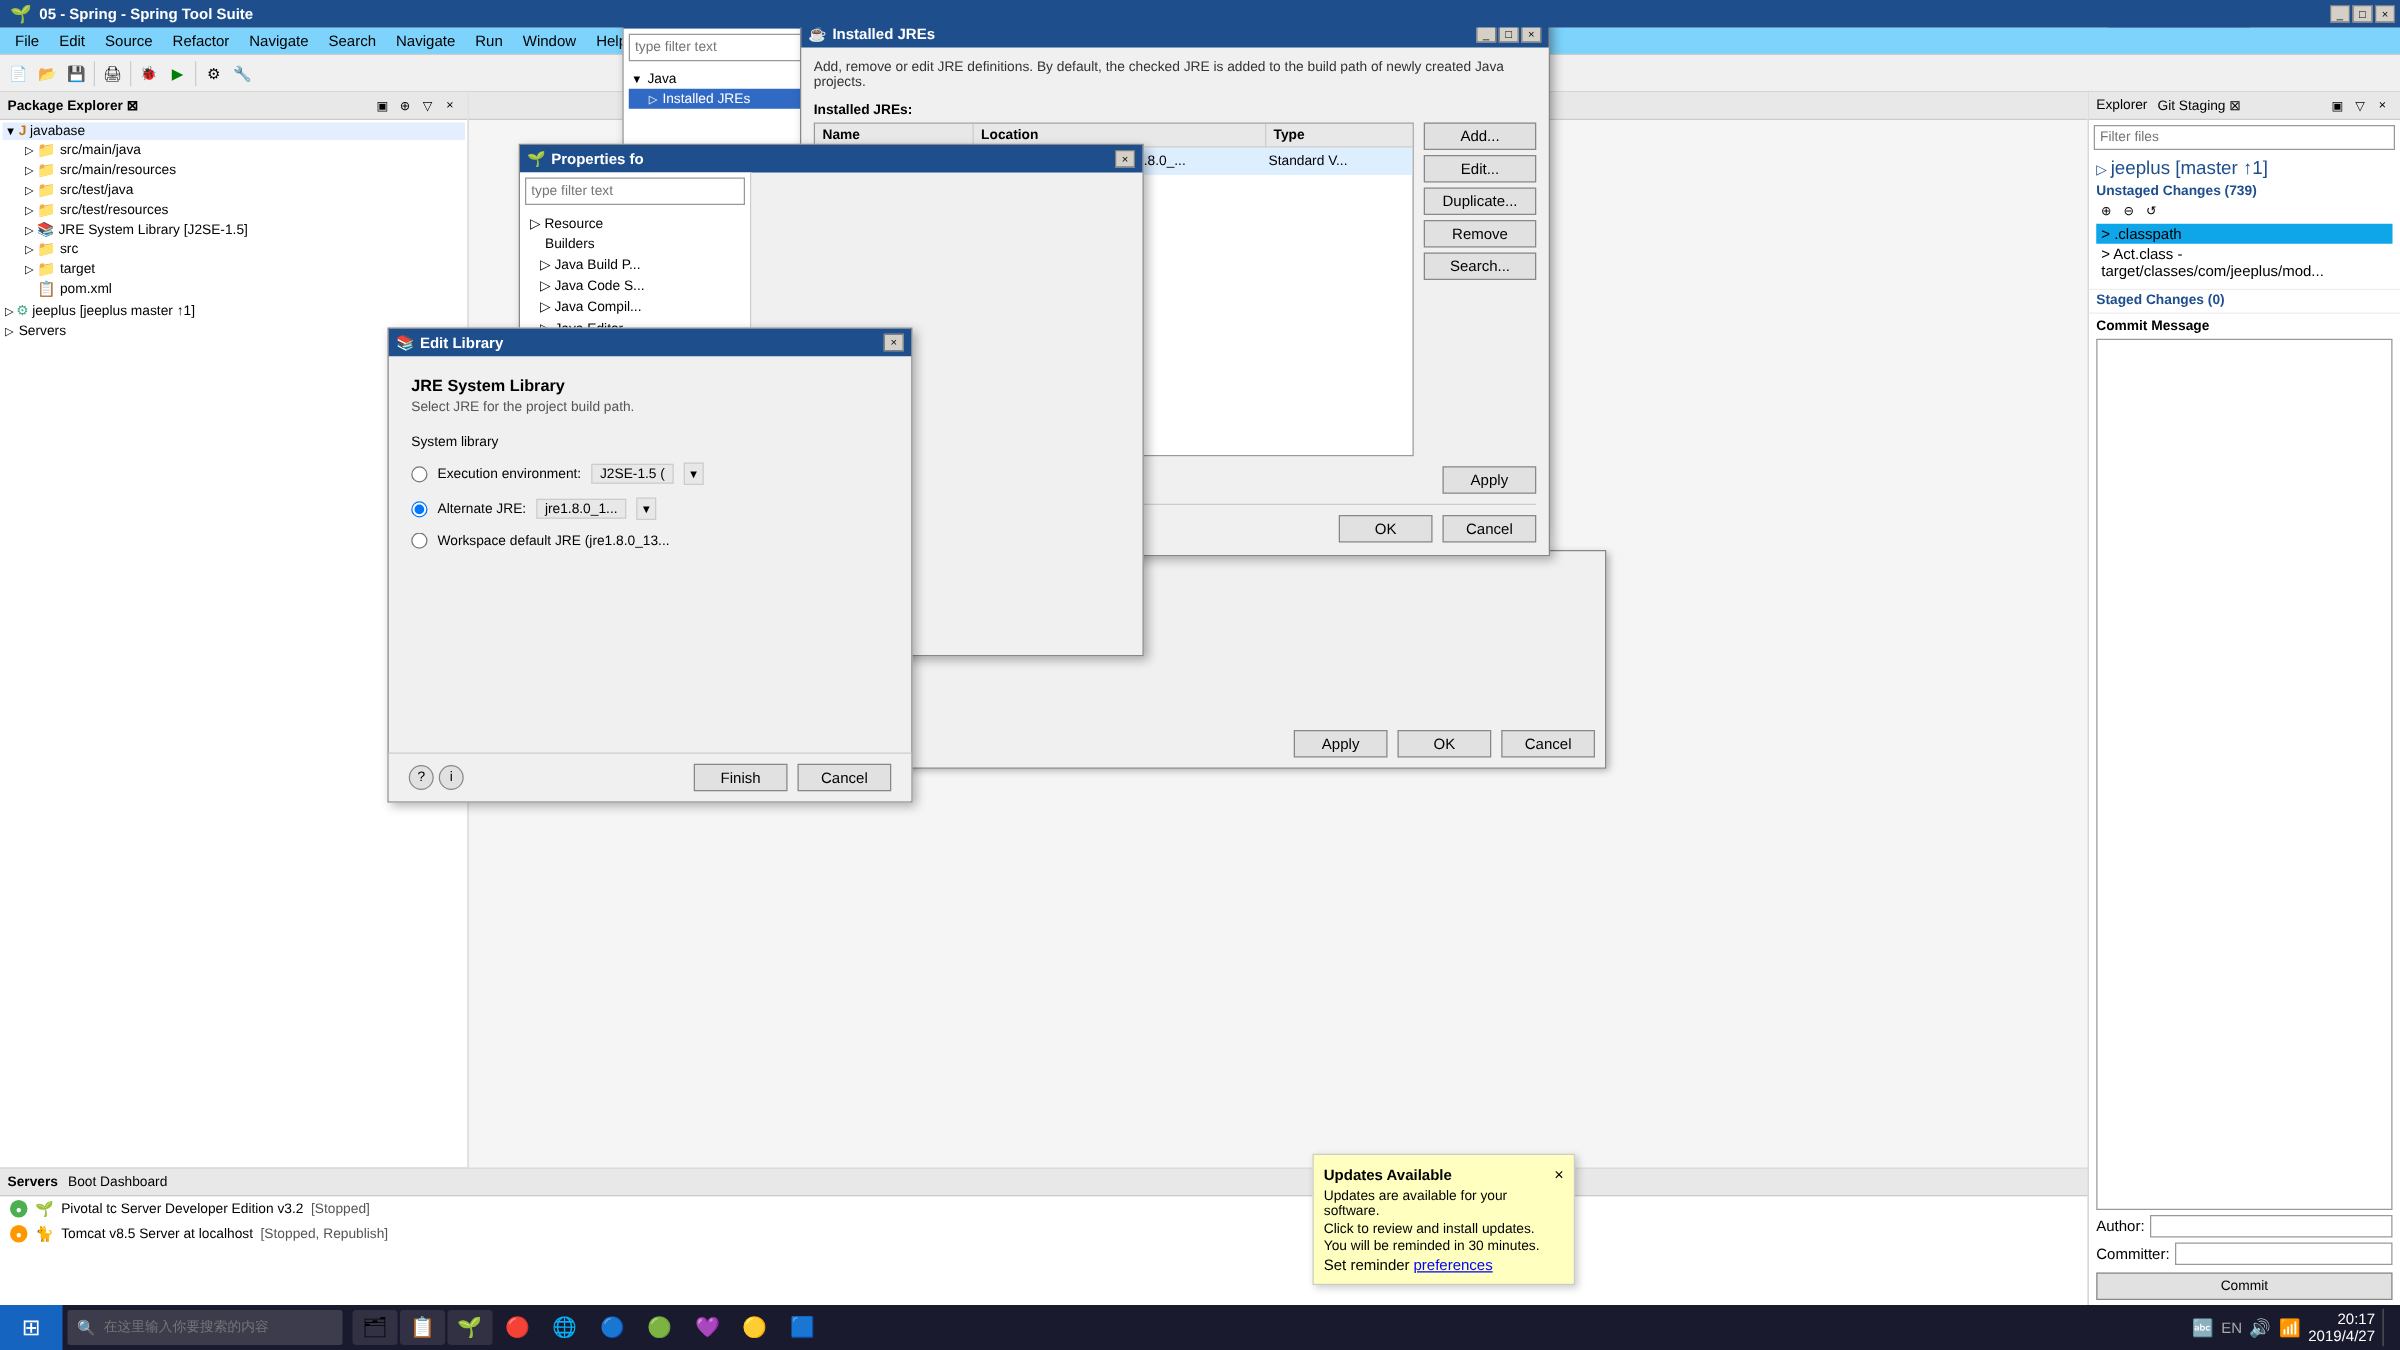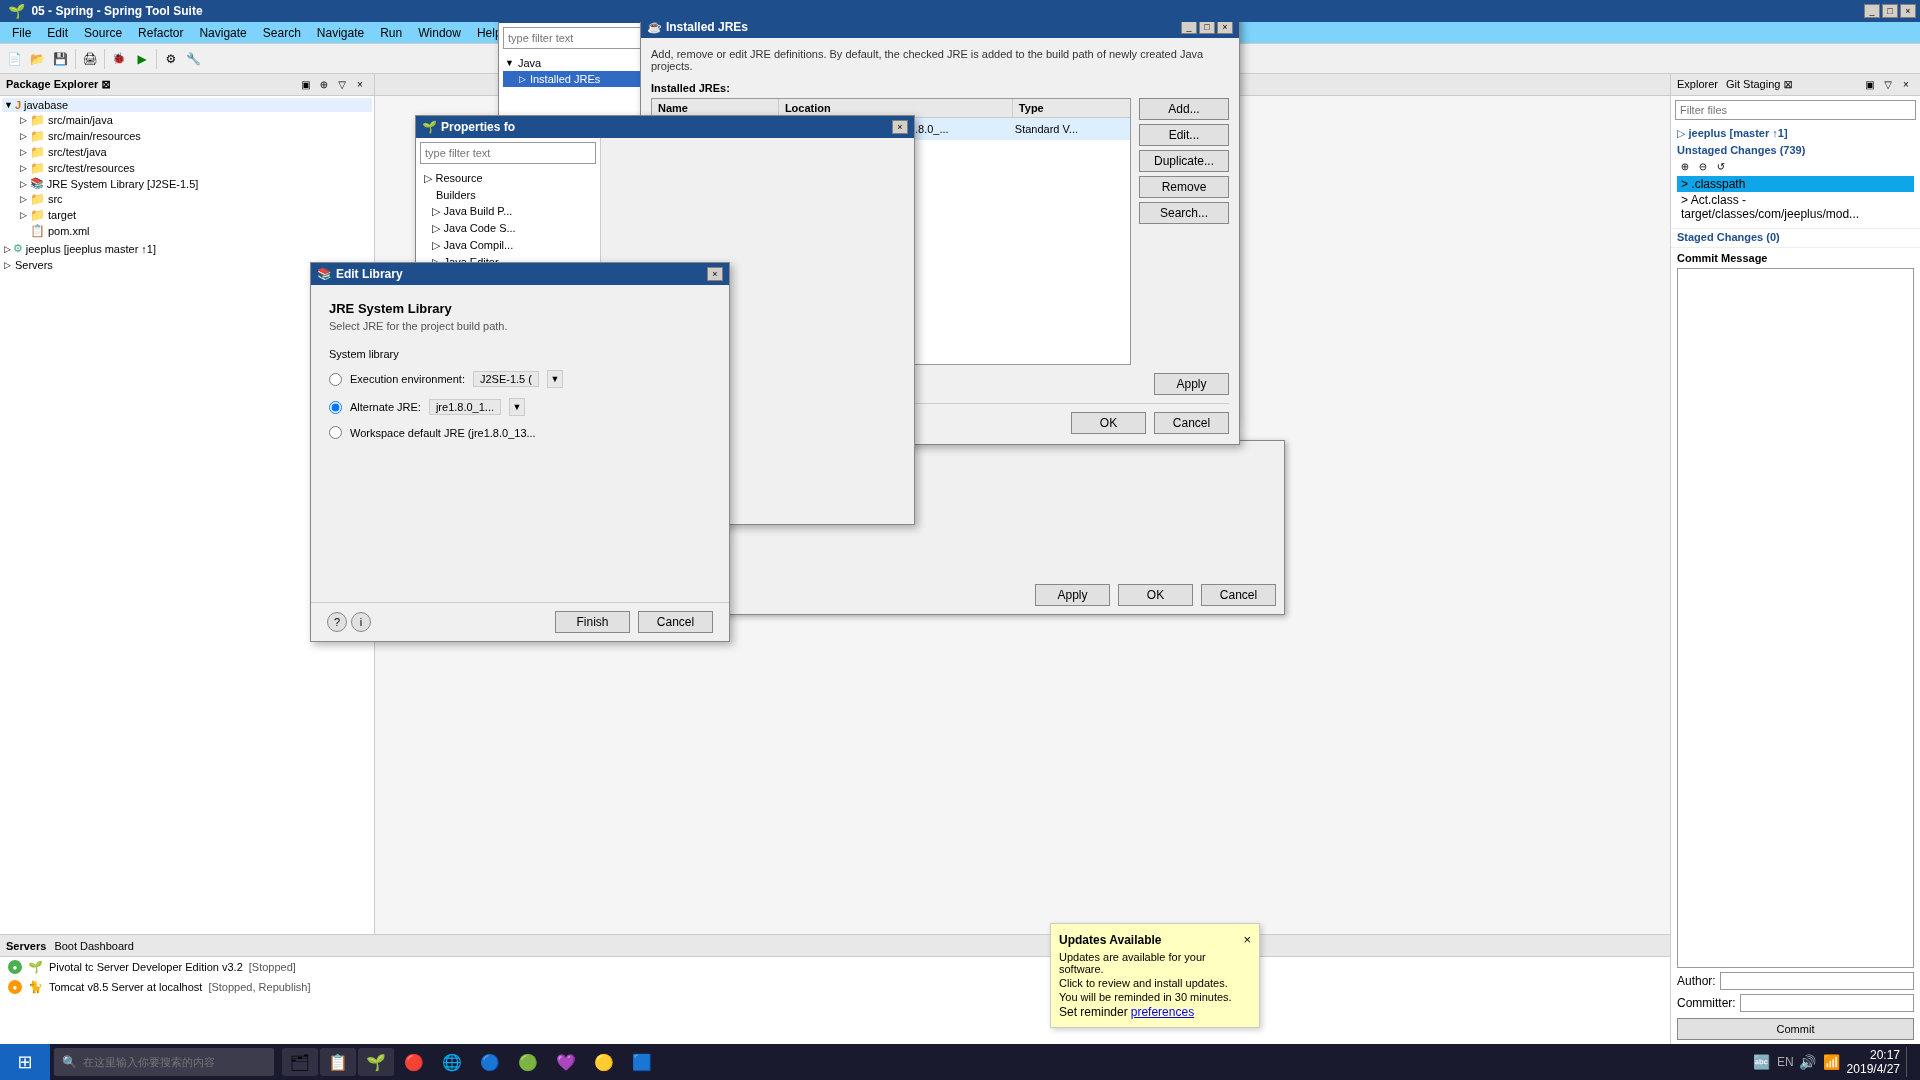--- a/index.html
+++ b/index.html
@@ -162,21 +162,21 @@
       <button style="width:16px;height:16px;background:transparent;border:none;cursor:pointer;font-size:10px;">▣</button>
       <button style="width:16px;height:16px;background:transparent;border:none;cursor:pointer;font-size:10px;">▽</button>
       <button style="width:16px;height:16px;background:transparent;border:none;cursor:pointer;font-size:10px;">×</button>
     </div>
   </div>
   <div style="padding:4px;">
     <input style="width: 100%; height: 20px; border: 1px solid rgb(153, 153, 153); padding: 0px 4px; font-size: 11px;" placeholder="Filter files">
   </div>
   <div style="padding:2px 6px;">
     <span style="color:#1e4e8c;font-size:11px;">▷ </span>
-    <span style="font-size:11px;color:#1e4e8c;font-weight:bold;">jeeplus [master ↑1]</span>
+    <span style="font-size:15px;color:#1e4e8c;font-weight:normal;">jeeplus [master ↑1]</span>
   </div>
   <div style="padding:2px 6px;">
     <div style="font-size:11px;font-weight:bold;color:#1e4e8c;margin-bottom:2px;">Unstaged Changes (739)</div>
     <div style="display:flex;gap:2px;margin-bottom:2px;">
       <button style="width:16px;height:16px;background:transparent;border:none;cursor:pointer;font-size:10px;">⊕</button>
       <button style="width:16px;height:16px;background:transparent;border:none;cursor:pointer;font-size:10px;">⊖</button>
       <button style="width:16px;height:16px;background:transparent;border:none;cursor:pointer;font-size:10px;">↺</button>
     </div>
     <div style="font-size:10px;padding:1px 4px;cursor:pointer;background:#0ea5e9;">
       <span>&gt; .classpath</span>

